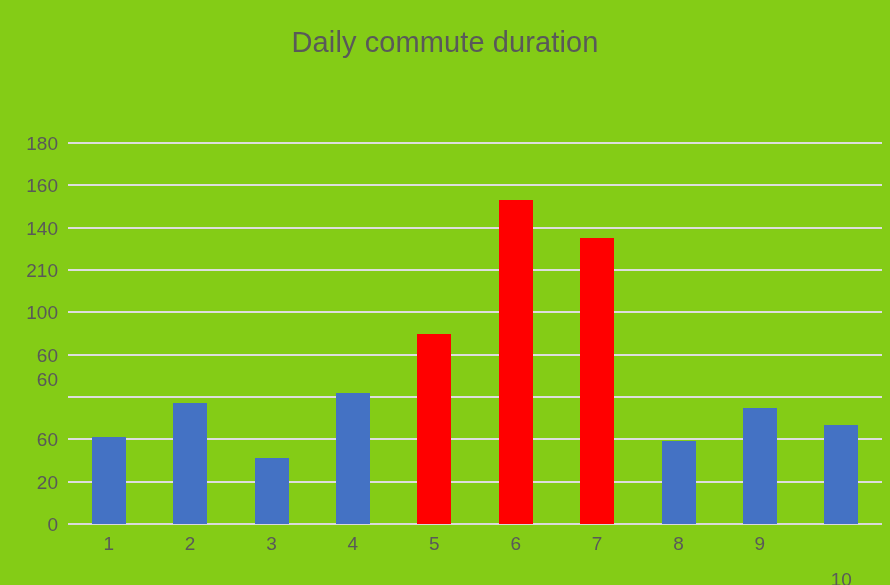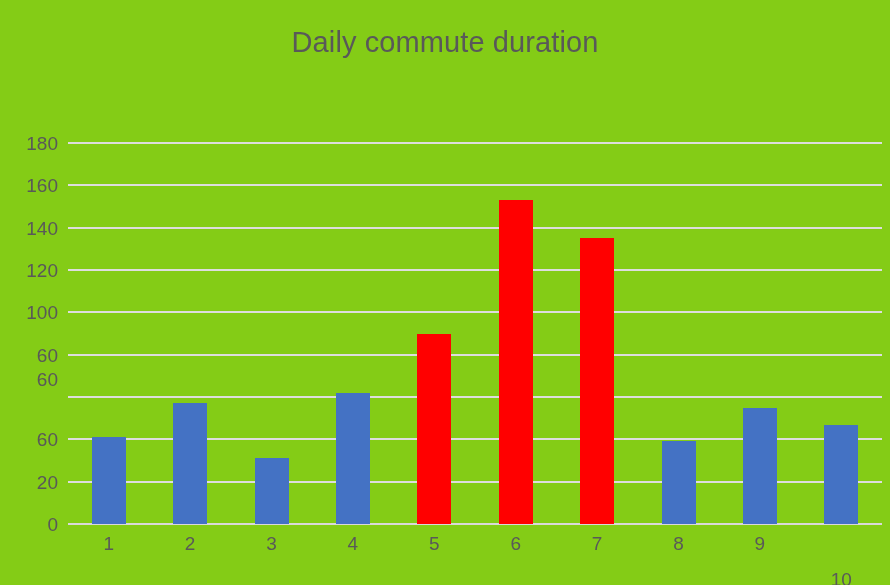--- a/index.html
+++ b/index.html
@@ -125,21 +125,21 @@
     <span class="title-line">Daily commute duration</span>
   </div>
 
   <div class="y-labels">
       <div class="y-label" style="top: 381px;">0</div>
       <div class="y-label" style="top: 338.667px; margin-left: 8px;">20</div>
       <div class="y-label" style="top: 296.333px;">60</div>
       <div class="y-label" style="top: 236px; padding-left: 24px;">60</div>
       <div class="y-label" style="top: 211.667px;">60</div>
       <div class="y-label" style="top: 169.333px;">100</div>
-      <div class="y-label" style="top: 127px;">120</div>
+      <div class="y-label" style="top: 127px;">210</div>
       <div class="y-label" style="top: 84.6667px;">140</div>
       <div class="y-label" style="top: 42.3333px; padding-left: 12px;">160</div>
       <div class="y-label" style="top: 0px;">180</div>
     </div>
 
   <div class="plot-area">
       <div class="gridline axis-base" style="top: 380px;"></div>
       <div class="gridline" style="top: 337.667px;"></div>
       <div class="gridline" style="top: 295.333px;"></div>
       <div class="gridline" style="top: 253px;"></div>

